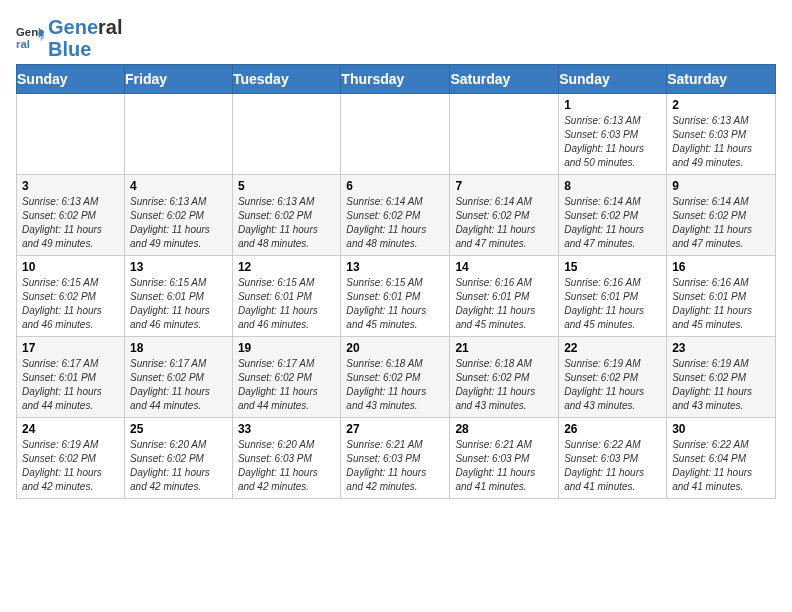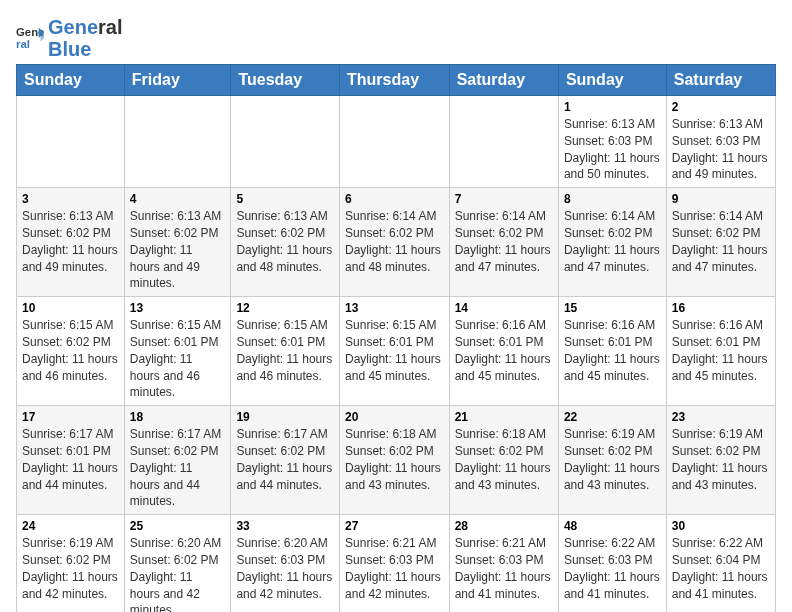--- a/index.html
+++ b/index.html
@@ -47,46 +47,47 @@
       color: #555;
     }
     .calendar {
       width: 100%;
       border-collapse: collapse;
       font-size: 11px;
     }
     .calendar thead th {
       background: #3a7abf;
       color: #fff;
-      padding: 6px 7px;
+      padding: 6px 0;
       text-align: left;
-      font-size: 16px;
+      font-size: 14px;
       font-weight: bold;
       border: 1px solid #2e6aa0;
     }
     .calendar tbody td {
       border: 1px solid #ccc;
       vertical-align: top;
       padding: 4px 5px;
       width: 113px;
       min-height: 80px;
       background: #fff;
     }
     .calendar tbody tr:nth-child(even) td {
       background: #f5f5f5;
     }
     .day-num {
       font-weight: bold;
       font-size: 12px;
       margin-bottom: 2px;
     }
     .day-info {
-      font-size: 12px;
+      font-size: 10px;
       color: #333;
       line-height: 1.4;
+      font-style: italic;
     }
     .empty {
       background: #fff !important;
     }
   </style>
 </head>
 <body>
 
 <div class="header">
   <div class="logo">
@@ -297,21 +298,21 @@
 Sunset: 6:03 PM
 Daylight: 11 hours and 42 minutes.</div>
         </td>
         <td>
           <div class="day-num">28</div>
           <div class="day-info" style="white-space: pre-line;">Sunrise: 6:21 AM
 Sunset: 6:03 PM
 Daylight: 11 hours and 41 minutes.</div>
         </td>
         <td>
-          <div class="day-num">48</div>
+          <div class="day-num">26</div>
           <div class="day-info" style="white-space: pre-line;">Sunrise: 6:22 AM
 Sunset: 6:03 PM
 Daylight: 11 hours and 41 minutes.</div>
         </td>
         <td>
           <div class="day-num">30</div>
           <div class="day-info" style="white-space: pre-line;">Sunrise: 6:22 AM
 Sunset: 6:04 PM
 Daylight: 11 hours and 41 minutes.</div>
         </td>

